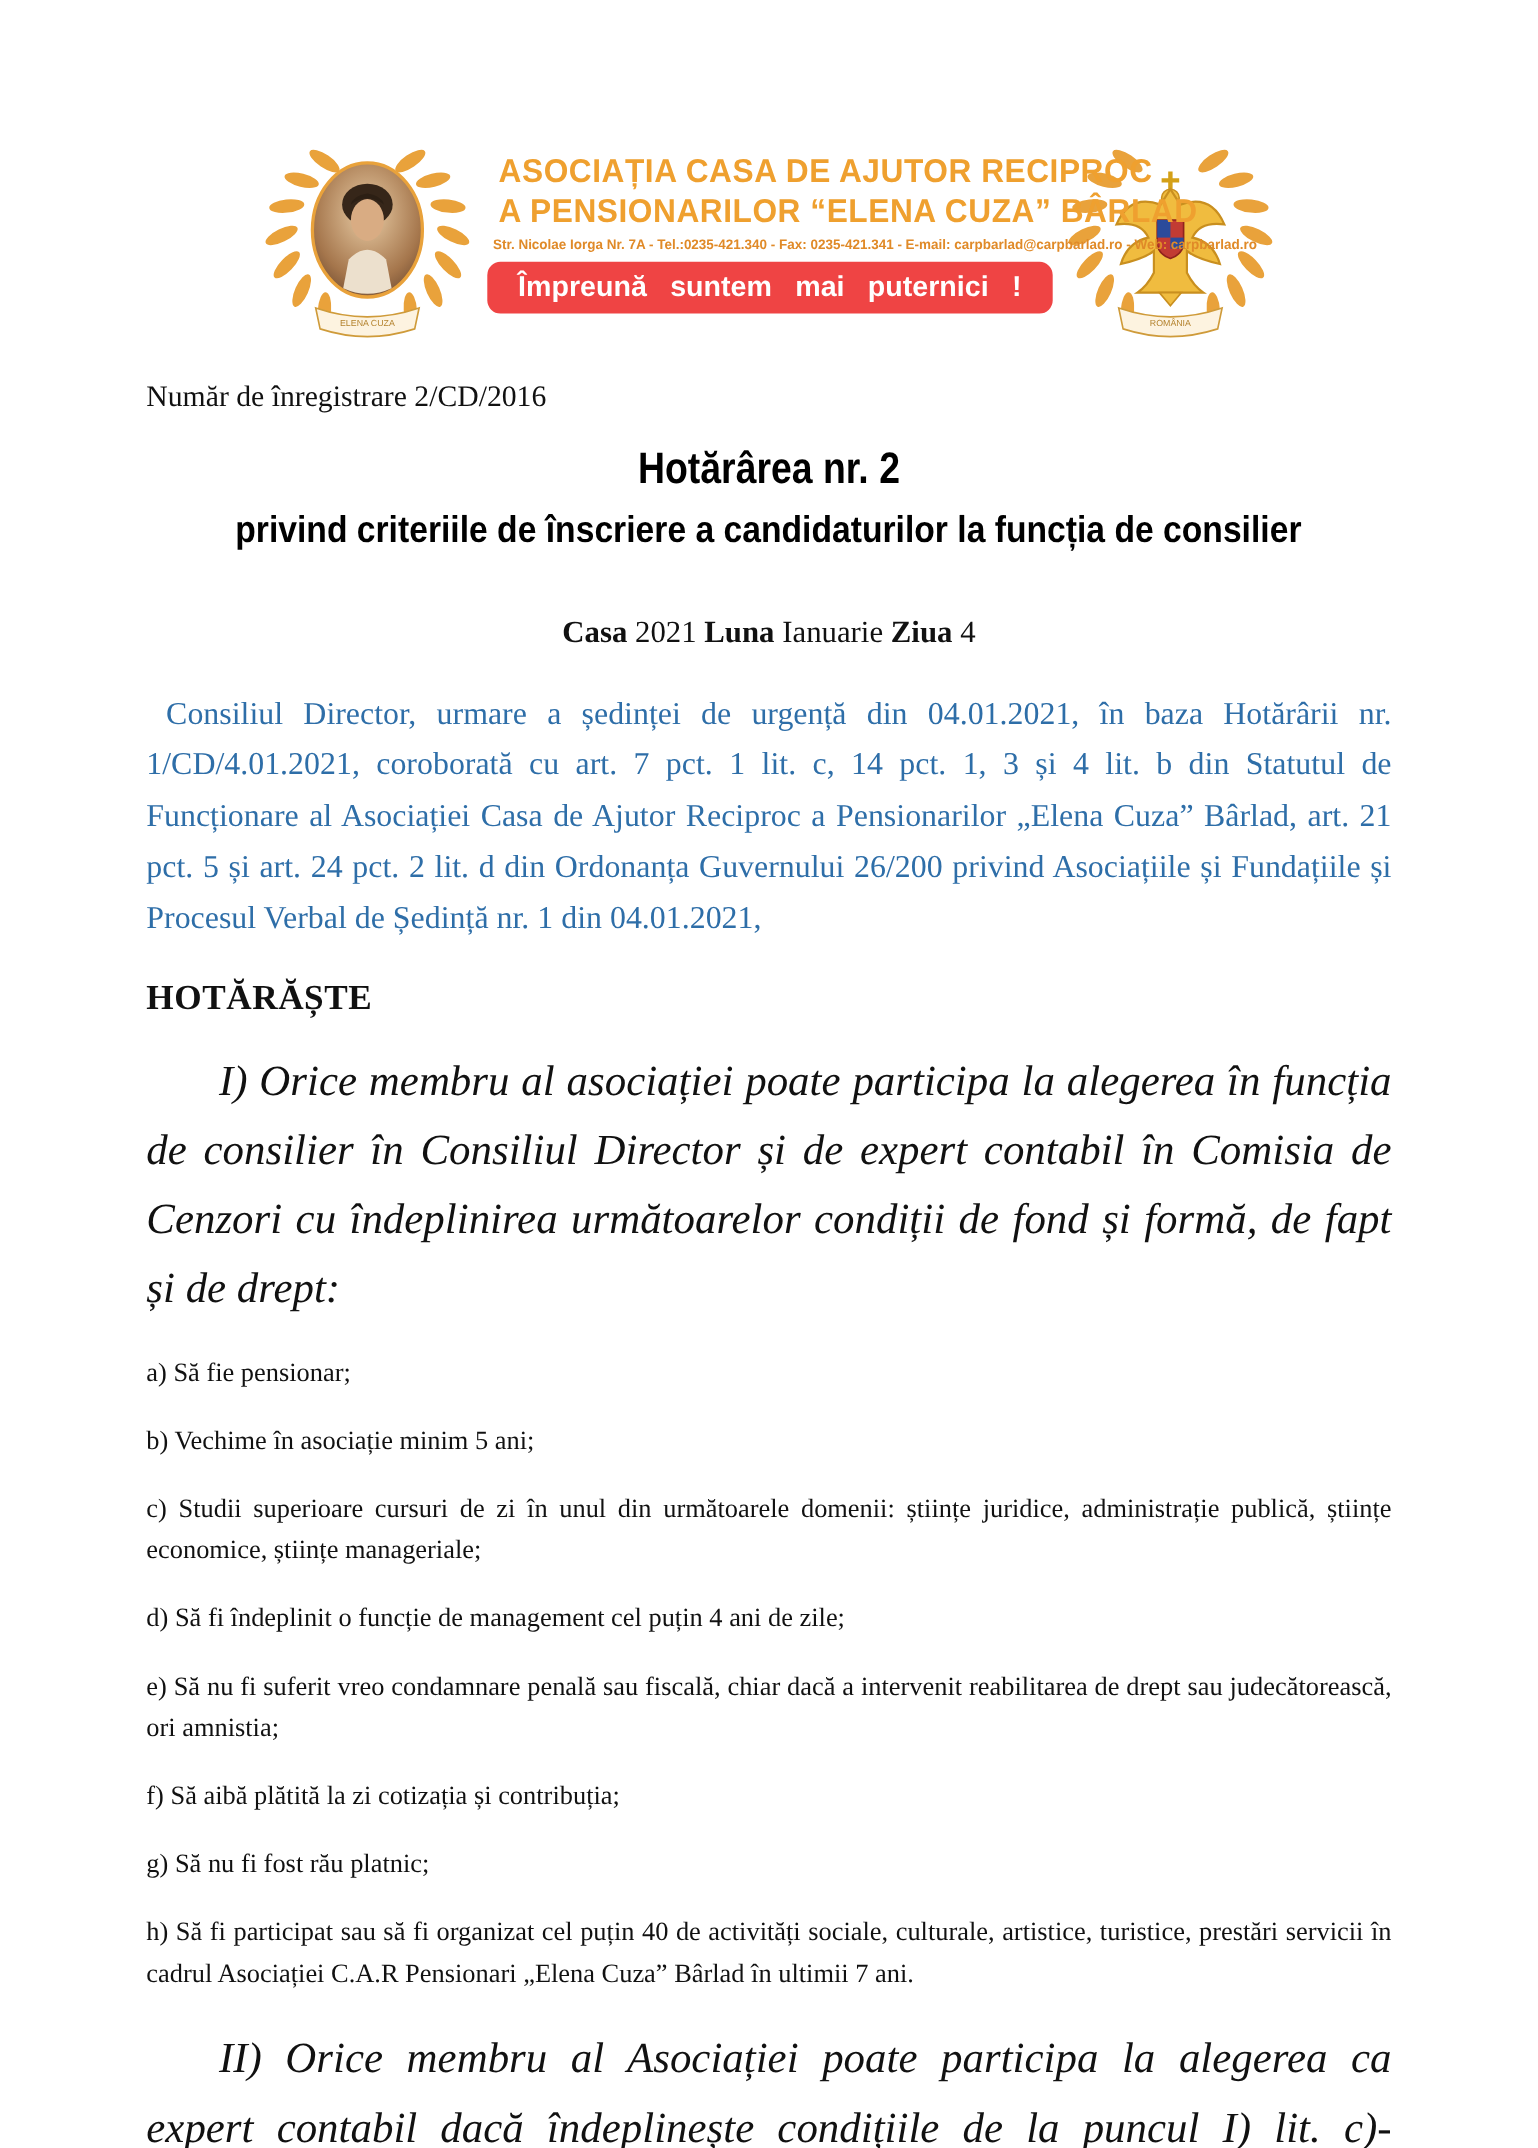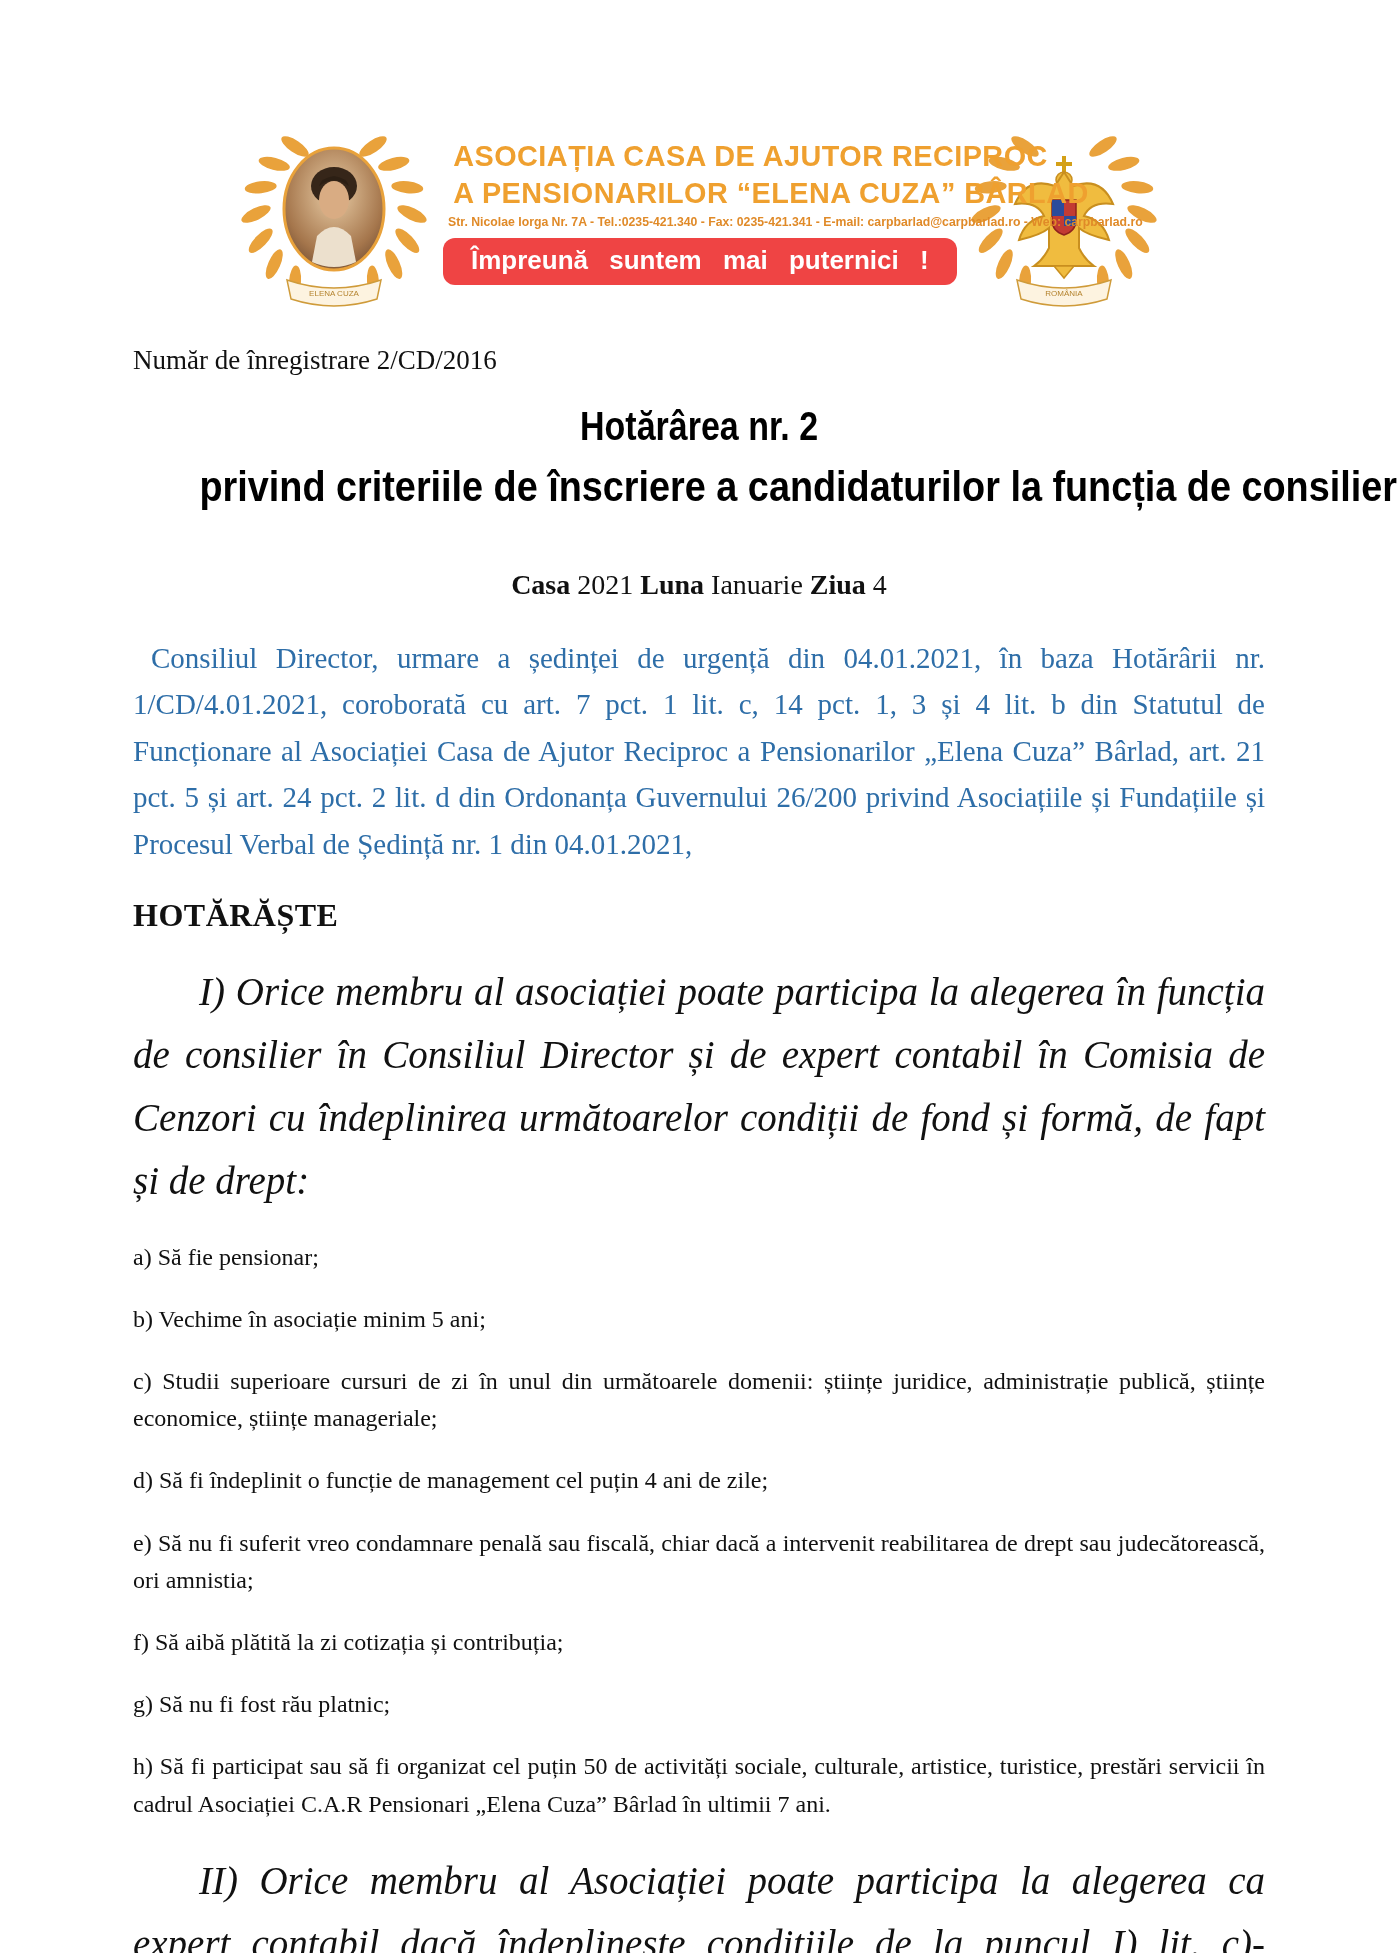--- a/index.html
+++ b/index.html
@@ -30,21 +30,21 @@
     font-family:"Liberation Sans", sans-serif;font-weight:800;
     font-size:26px;color:#ffffff;word-spacing:14px;white-space:nowrap;
   }
 
   
   .registration{margin:34px 0 0 0;font-size:27px;}
   .doc-title{margin:28px 0 0 0;text-align:center;font-weight:700;
     font-family:"Liberation Sans", sans-serif;font-size:40px;color:#000;}
   .doc-title > span{display:inline-block;transform:scaleX(.85);transform-origin:center;white-space:nowrap;}
   .doc-subtitle{margin:14px 0 0 0;text-align:center;font-weight:800;
-    font-family:"Liberation Sans", sans-serif;font-size:42px;color:#000;}
+    font-family:"Liberation Sans", sans-serif;font-size:34px;color:#000;}
   .doc-subtitle > span{display:inline-block;transform:scaleX(.90);transform-origin:center;white-space:nowrap;}
 
   .dateline{margin:58px 0 0 0;text-align:center;font-size:28px;}
   .dateline .b{font-weight:700;}
 
   .preamble{
     margin:34px 0 0 0;color:#2E6EA8;font-size:29px;line-height:1.6;
     text-align:justify;text-indent:18px;
   }
   .decision-heading{
@@ -220,17 +220,17 @@
 
   <p class="sec"><span class="it">I)  Orice membru al asociației poate participa la alegerea în funcția de consilier în Consiliul Director și de expert contabil în Comisia de Cenzori  cu îndeplinirea următoarelor condiții de fond și formă, de fapt și de drept:</span></p>
 
   <p class="criterion">a) Să fie pensionar;</p>
   <p class="criterion">b) Vechime în asociație minim 5 ani;</p>
   <p class="criterion">c) Studii superioare cursuri de zi în unul din următoarele domenii: științe juridice, administrație publică, științe economice, științe manageriale;</p>
   <p class="criterion">d) Să fi îndeplinit o funcție de management cel puțin 4 ani de zile;</p>
   <p class="criterion">e) Să nu fi suferit vreo condamnare penală sau fiscală, chiar dacă a intervenit reabilitarea de drept sau judecătorească, ori amnistia;</p>
   <p class="criterion">f) Să aibă plătită la zi cotizația și contribuția;</p>
   <p class="criterion">g) Să nu fi fost rău platnic;</p>
-  <p class="criterion">h) Să fi participat sau să fi organizat cel puțin 50 de activități sociale, culturale, artistice, turistice, prestări servicii în cadrul Asociației C.A.R Pensionari „Elena Cuza” Bârlad în ultimii 7 ani.</p>
+  <p class="criterion">h) Să fi participat sau să fi organizat cel puțin 40 de activități sociale, culturale, artistice, turistice, prestări servicii în cadrul Asociației C.A.R Pensionari „Elena Cuza” Bârlad în ultimii 7 ani.</p>
 
   <p class="sec"><span class="it">II)  Orice membru al Asociației poate participa la alegerea ca expert contabil dacă îndeplinește condițiile de la puncul I) lit. c)- referitoare la cursurile de științe economice,</span> <span>d) să fi îndeplinit o funcție de management cel</span></p>
 
 </div>
 
 </body></html>

